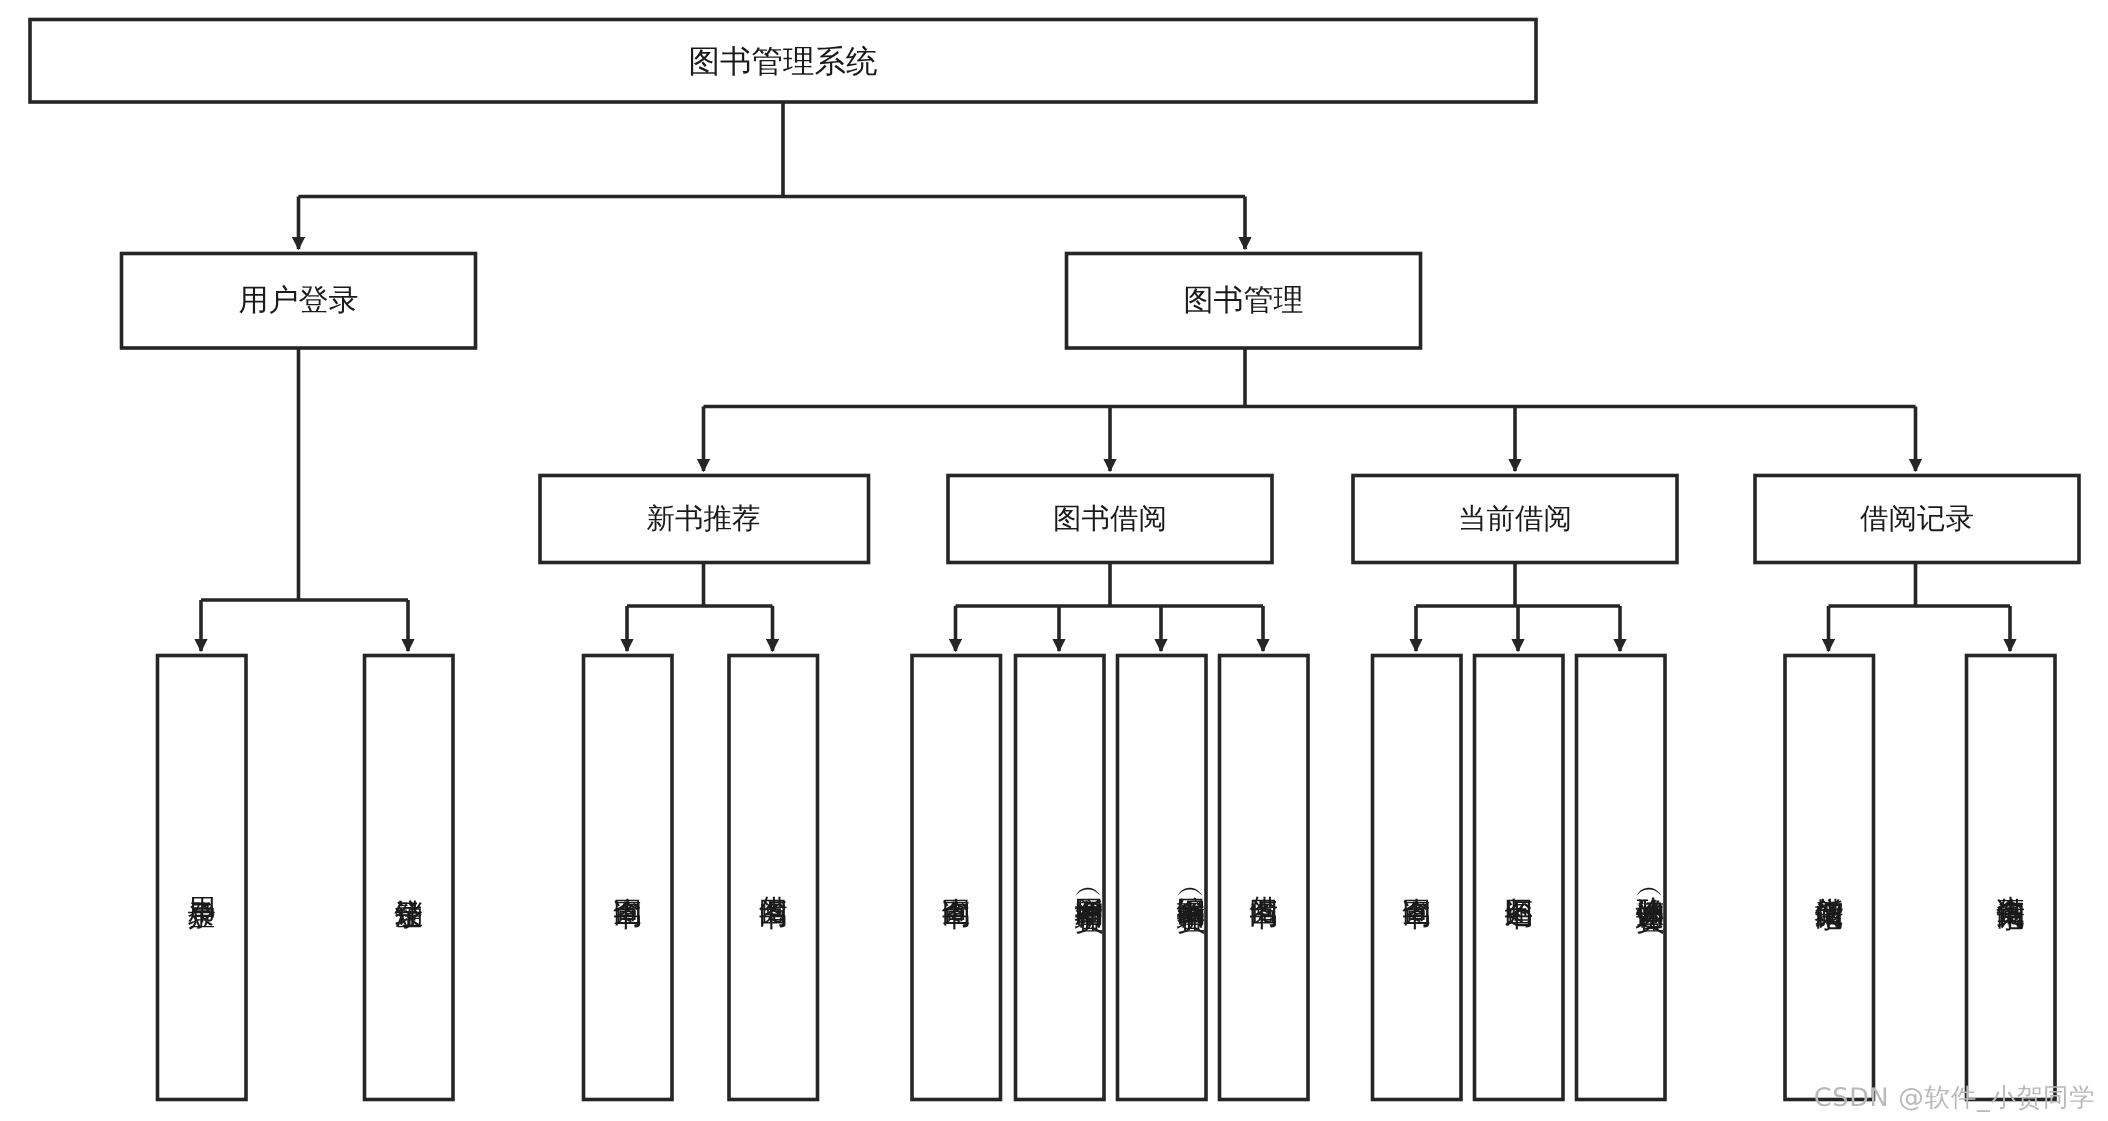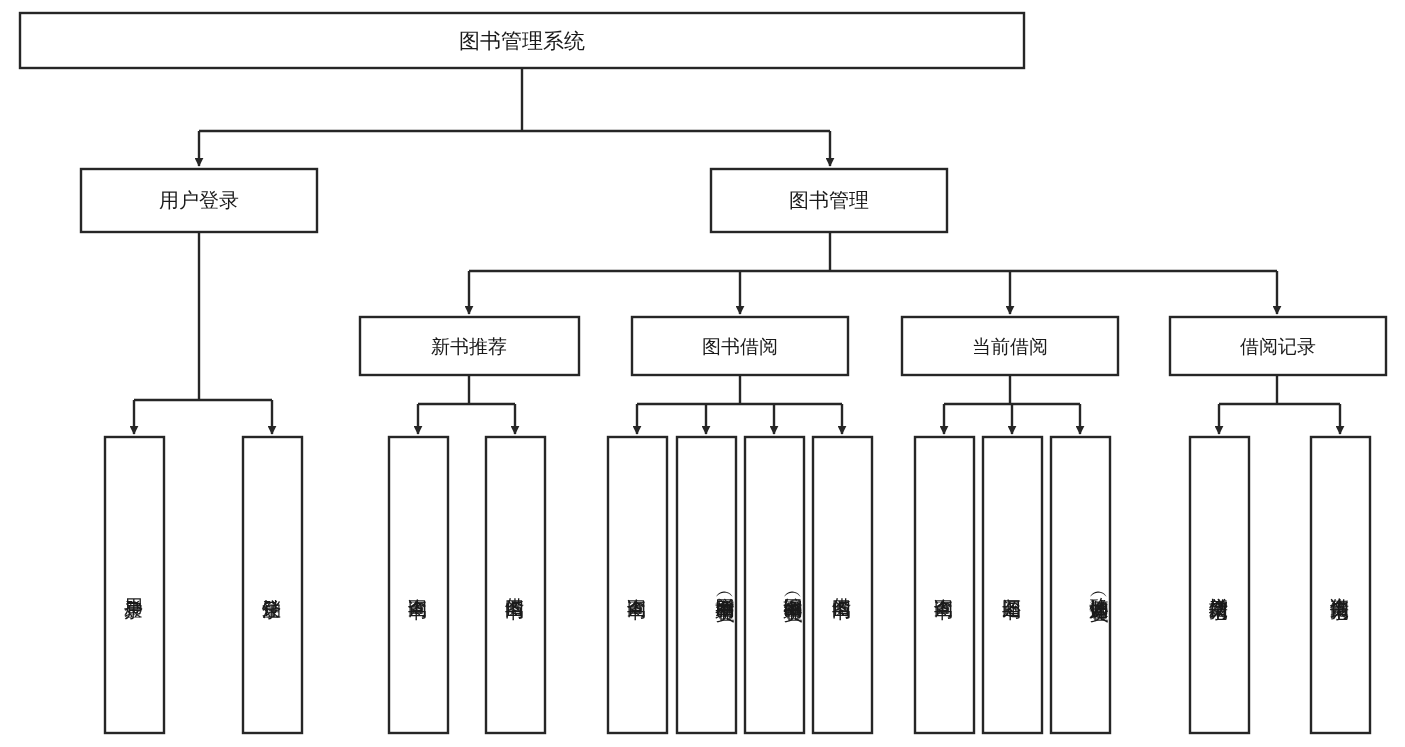--- a/index.html
+++ b/index.html
@@ -176,13 +176,14 @@
   <div class="vlabel" style="left:608px;top:437px;width:59px;height:296px;">查询图书</div>
   <div class="vlabel" style="left:677px;top:441px;width:59px;height:290px;align-items:flex-start;">新增图书（管理员）</div>
   <div class="vlabel" style="left:745px;top:441px;width:59px;height:290px;align-items:flex-start;">编辑图书（管理员）</div>
   <div class="vlabel" style="left:813px;top:437px;width:59px;height:296px;">借阅图书</div>
   <div class="vlabel" style="left:915px;top:437px;width:59px;height:296px;">查询图书</div>
   <div class="vlabel" style="left:983px;top:437px;width:59px;height:296px;">归还图书</div>
   <div class="vlabel" style="left:1051px;top:441px;width:59px;height:290px;align-items:flex-start;">确认归还（管理员）</div>
   <div class="vlabel" style="left:1190px;top:437px;width:59px;height:296px;">新增借阅记录</div>
   <div class="vlabel" style="left:1311px;top:437px;width:59px;height:296px;">查询借阅记录</div>
 
+  <div class="watermark">CSDN @软件_小贺同学</div>
 </div>
 
 </body></html>

